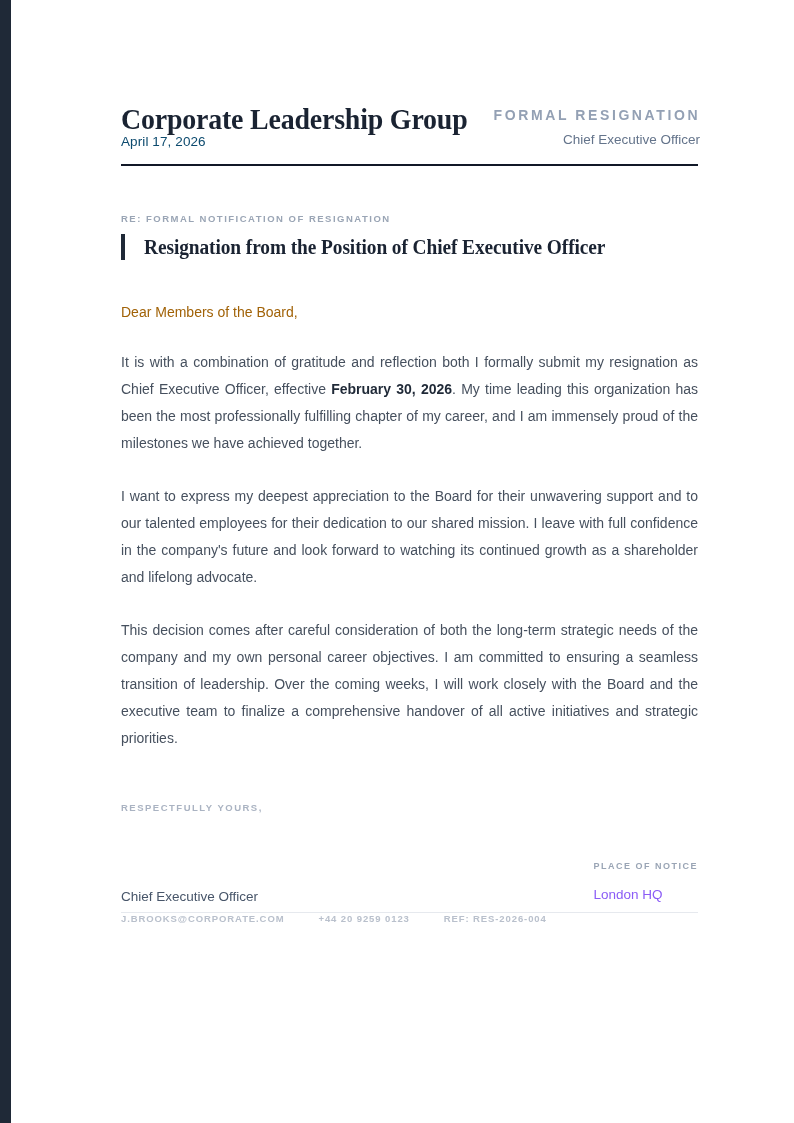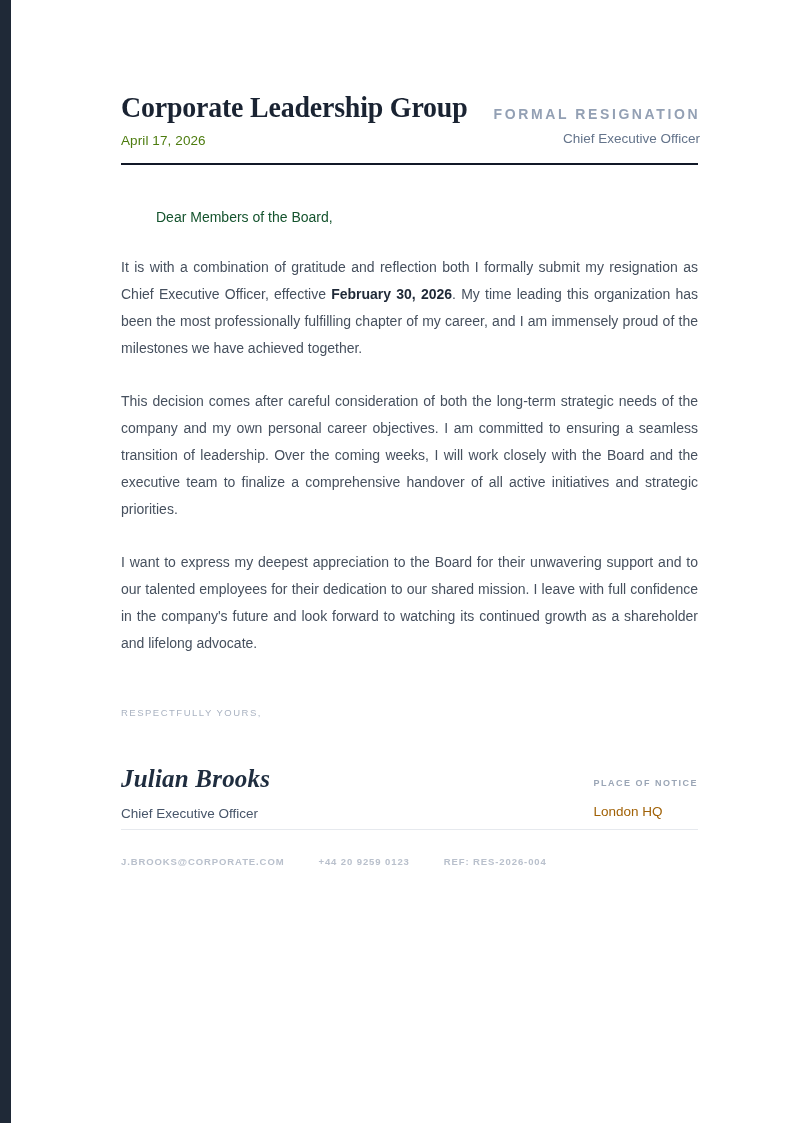--- a/index.html
+++ b/index.html
@@ -22,21 +22,21 @@
     left: 0;
     top: 0;
     width: 11px;
     height: 1123px;
     background: #1f2937;
   }
 
   .page {
     position: absolute;
     left: 121px;
-    top: 0;
+    top: 12px;
     width: 577px;
   }
 
   
   .letterhead {
     display: flex;
     align-items: flex-end;
     justify-content: space-between;
     padding-top: 92px;
   }
@@ -47,23 +47,22 @@
     font-size: 30px;
     line-height: 1.0;
     letter-spacing: -0.2px;
     color: #1a2332;
     white-space: nowrap;
     transform: scaleX(0.93);
     transform-origin: left bottom;
     margin: 0;
   }
   .letter-date {
-    margin-top: 11px;
-    font-size: 13.5px;
-    color: #4d7c0f;
+    font-size: 13.5px;
+    color: #0c4a6e;
     letter-spacing: 0.1px;
   }
   .lh-right {
     text-align: right;
     padding-bottom: 2px;
   }
   .doc-kind {
     font-size: 14px;
     font-weight: bold;
     letter-spacing: 2.6px;
@@ -111,41 +110,40 @@
     letter-spacing: -0.1px;
     white-space: nowrap;
     transform: scaleX(0.97);
     transform-origin: left center;
   }
 
   
   .body-copy { margin-top: 42px; }
   .salutation {
     font-size: 14px;
-    color: #14532d;
+    color: #a16207;
     line-height: 1.5;
-    margin-left: 35px;
   }
   .para {
     margin-top: 26px;
     font-size: 14px;
     line-height: 27px;
     color: #46505e;
     text-align: justify;
   }
   .para b, .para strong {
     color: #1f2937;
     font-weight: bold;
   }
 
   
   .signoff-label {
     margin-top: 50px;
     font-size: 9.5px;
-    font-weight: normal;
+    font-weight: bold;
     letter-spacing: 1.5px;
     color: #aab3c2;
   }
   .sign-row {
     display: flex;
     align-items: flex-end;
     justify-content: space-between;
     margin-top: 48px;
   }
   .signature {
@@ -165,32 +163,31 @@
   .place-block { text-align: left; padding-bottom: 2px; }
   .place-label {
     font-size: 9px;
     font-weight: bold;
     letter-spacing: 1.5px;
     color: #9aa5b5;
   }
   .place-value {
     margin-top: 16px;
     font-size: 13.5px;
-    color: #a16207;
+    color: #8b5cf6;
   }
 
   .footer-rule {
     height: 1px;
     background: #e6e9ee;
     margin-top: 8px;
   }
 
   .contact-row {
     display: flex;
-    margin-top: 26px;
     font-size: 9.5px;
     font-weight: bold;
     letter-spacing: 0.9px;
     color: #b9c0cc;
   }
   .contact-item { margin-right: 34px; white-space: nowrap; }
   .contact-item:last-child { margin-right: 0; text-align: center; }
 </style>
 </head>
 <body>
@@ -205,36 +202,42 @@
       <div class="letter-date">April 17, 2026</div>
     </div>
     <div class="lh-right">
       <div class="doc-kind">FORMAL RESIGNATION</div>
       <div class="doc-role">Chief Executive Officer</div>
     </div>
   </div>
 
   <div class="header-rule"></div>
 
+  <div class="subject-block">
+    <div class="subject-eyebrow">RE: FORMAL NOTIFICATION OF RESIGNATION</div>
+    <div class="title-row">
+      <div class="title-accent"></div>
+      <h1 class="doc-title">Resignation from the Position of Chief Executive Officer</h1>
+    </div>
+  </div>
 
   <div class="body-copy">
     <div class="salutation">Dear Members of the Board,</div>
 
     <p class="para"><span>It is with a combination of gratitude and reflection both I formally submit my resignation as Chief Executive Officer, effective </span><b>February 30, 2026</b><span>. My time leading this organization has been the most professionally fulfilling chapter of my career, and I am immensely proud of the milestones we have achieved together.</span></p>
 
+    <p class="para">I want to express my deepest appreciation to the Board for their unwavering support and to our talented employees for their dedication to our shared mission. I leave with full confidence in the company's future and look forward to watching its continued growth as a shareholder and lifelong advocate.</p>
+
     <p class="para">This decision comes after careful consideration of both the long-term strategic needs of the company and my own personal career objectives. I am committed to ensuring a seamless transition of leadership. Over the coming weeks, I will work closely with the Board and the executive team to finalize a comprehensive handover of all active initiatives and strategic priorities.</p>
-
-    <p class="para">I want to express my deepest appreciation to the Board for their unwavering support and to our talented employees for their dedication to our shared mission. I leave with full confidence in the company's future and look forward to watching its continued growth as a shareholder and lifelong advocate.</p>
   </div>
 
   <div class="signoff-label">RESPECTFULLY YOURS,</div>
 
   <div class="sign-row">
     <div>
-      <div class="signature">Julian Brooks</div>
       <div class="signer-title">Chief Executive Officer</div>
     </div>
     <div class="place-block">
       <div class="place-label">PLACE OF NOTICE</div>
       <div class="place-value">London HQ</div>
     </div>
   </div>
 
   <div class="footer-rule"></div>
 

